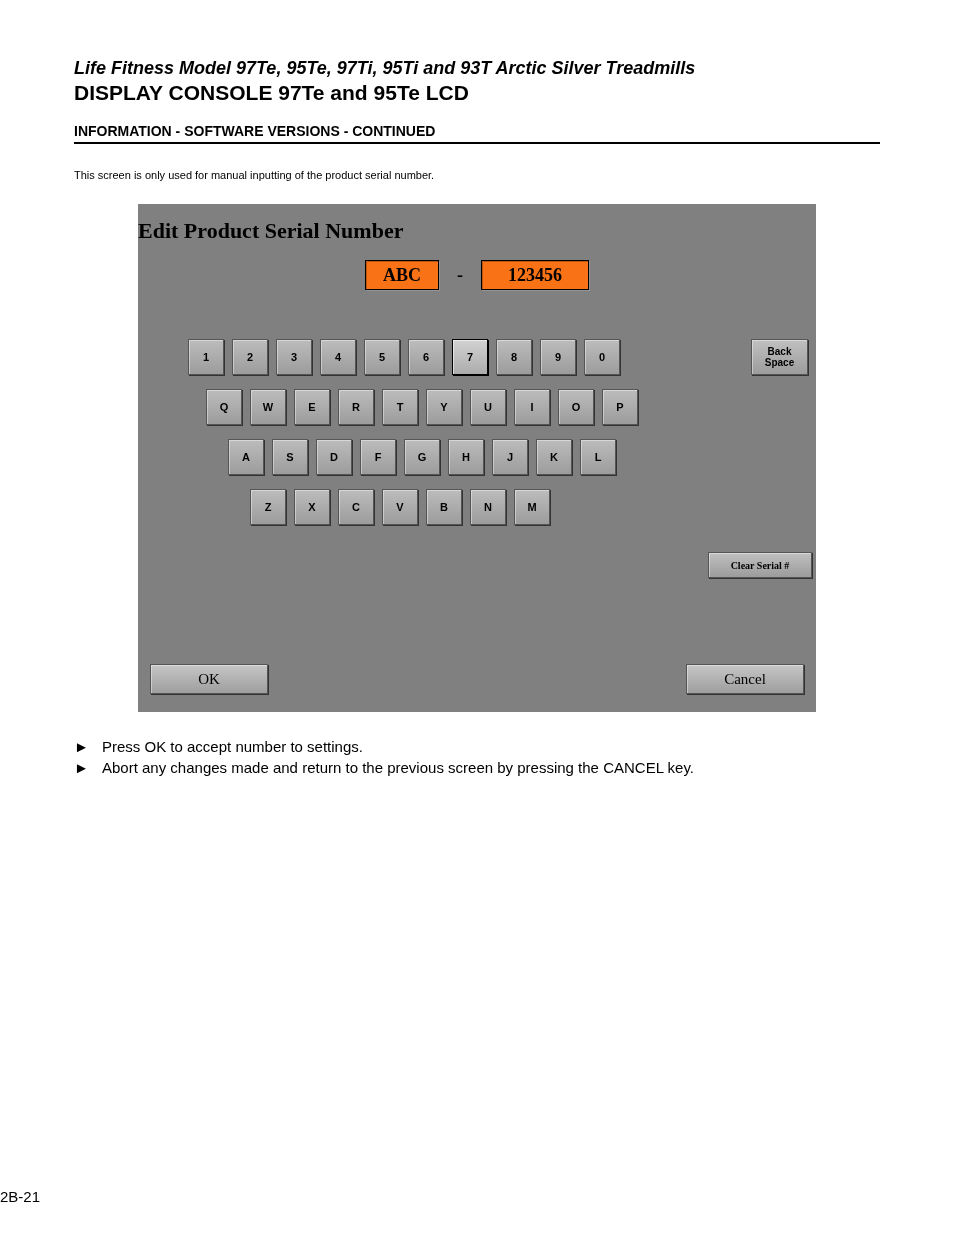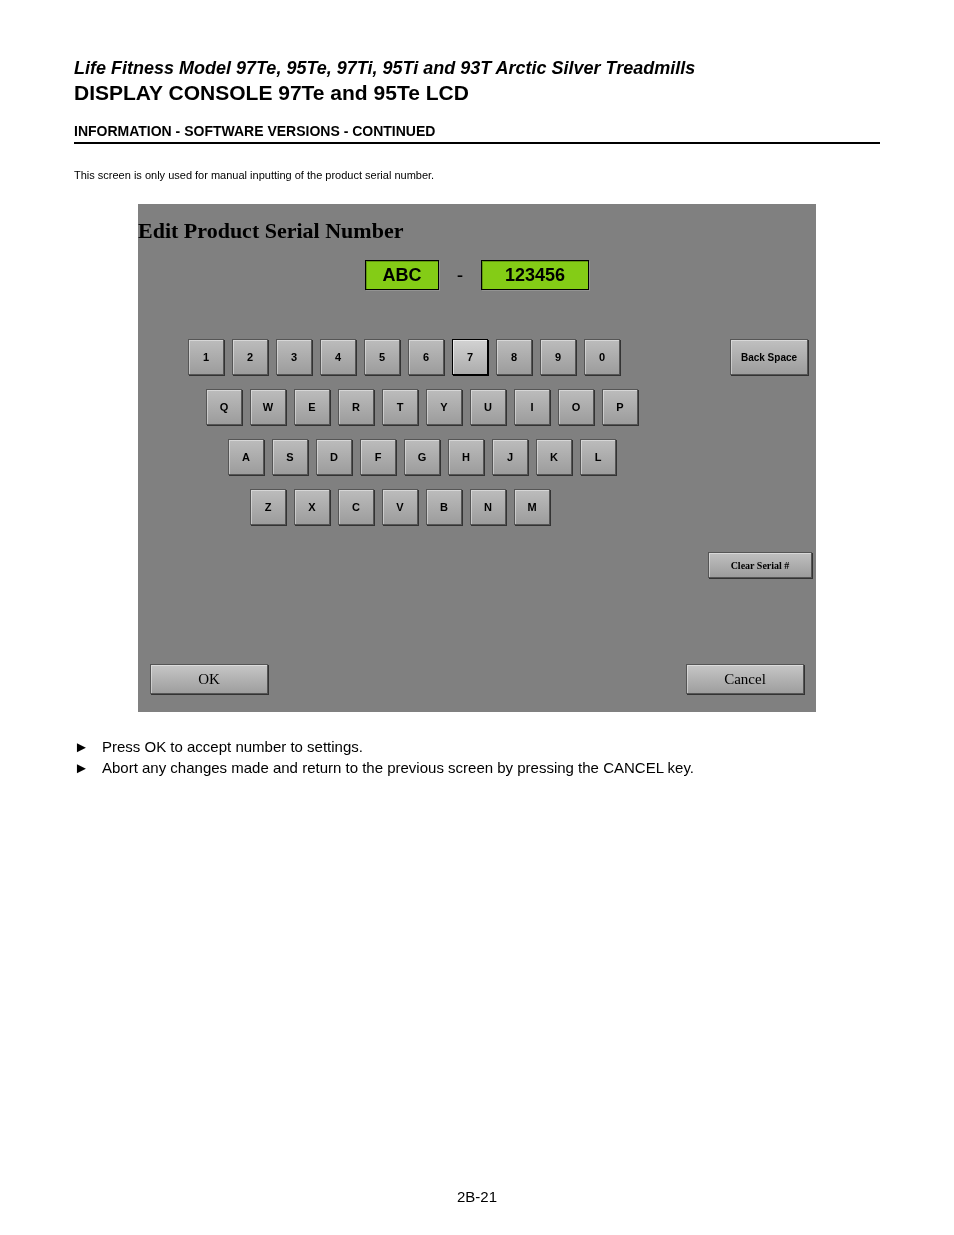--- a/index.html
+++ b/index.html
@@ -56,24 +56,24 @@
     padding-top: 14px;
   }
   .fields {
     display: flex;
     justify-content: center;
     gap: 18px;
     margin-top: 16px;
     align-items: center;
   }
   .field-box {
-    background: #84cc16;
+    background: #f97316;
     border: 1px solid #000;
     height: 28px;
-    font-family: Liberation Sans, sans-serif;
+    font-family: Liberation Serif, serif;
     font-size: 18px;
     font-weight: bold;
     display: flex;
     align-items: center;
     justify-content: center;
     box-shadow: inset 1px 1px 0 rgba(0,0,0,0.25), 1px 1px 0 rgba(255,255,255,0.15);
   }
   .field-sep {
     font-family: Georgia, "Times New Roman", serif;
     font-size: 18px;
@@ -112,21 +112,21 @@
     cursor: pointer;
   }
   .key.sel {
     background: linear-gradient(#d2d2d2,#acacac);
     border: 1px solid #000;
     box-shadow: 1px 1px 0 #000, inset 1px 1px 0 rgba(255,255,255,0.55);
   }
   .side-btn {
     position: absolute;
     right: 8px;
-    width: 78px;
+    width: 57px;
     background: #b0b0b0;
     background: linear-gradient(#c0c0c0,#9c9c9c);
     border: 1px solid #555;
     box-shadow: 1px 1px 0 #333, inset 1px 1px 0 rgba(255,255,255,0.4);
     font-size: 10px;
     font-weight: bold;
     display: flex;
     align-items: center;
     justify-content: center;
     text-align: center;
@@ -173,21 +173,20 @@
   }
   .bullets .arrow {
     width: 28px;
     flex: none;
   }
   .page-number {
     position: absolute;
     bottom: 30px;
     left: 0;
     right: 0;
-    text-align: center;
     font-size: 15px;
   }
 </style>
 </head>
 <body>
 
 <div class="page">
 
   <p class="doc-title-italic">Life Fitness Model 97Te, 95Te, 97Ti, 95Ti and 93T Arctic Silver Treadmills</p>
   <p class="doc-title">DISPLAY CONSOLE 97Te and 95Te LCD</p>

